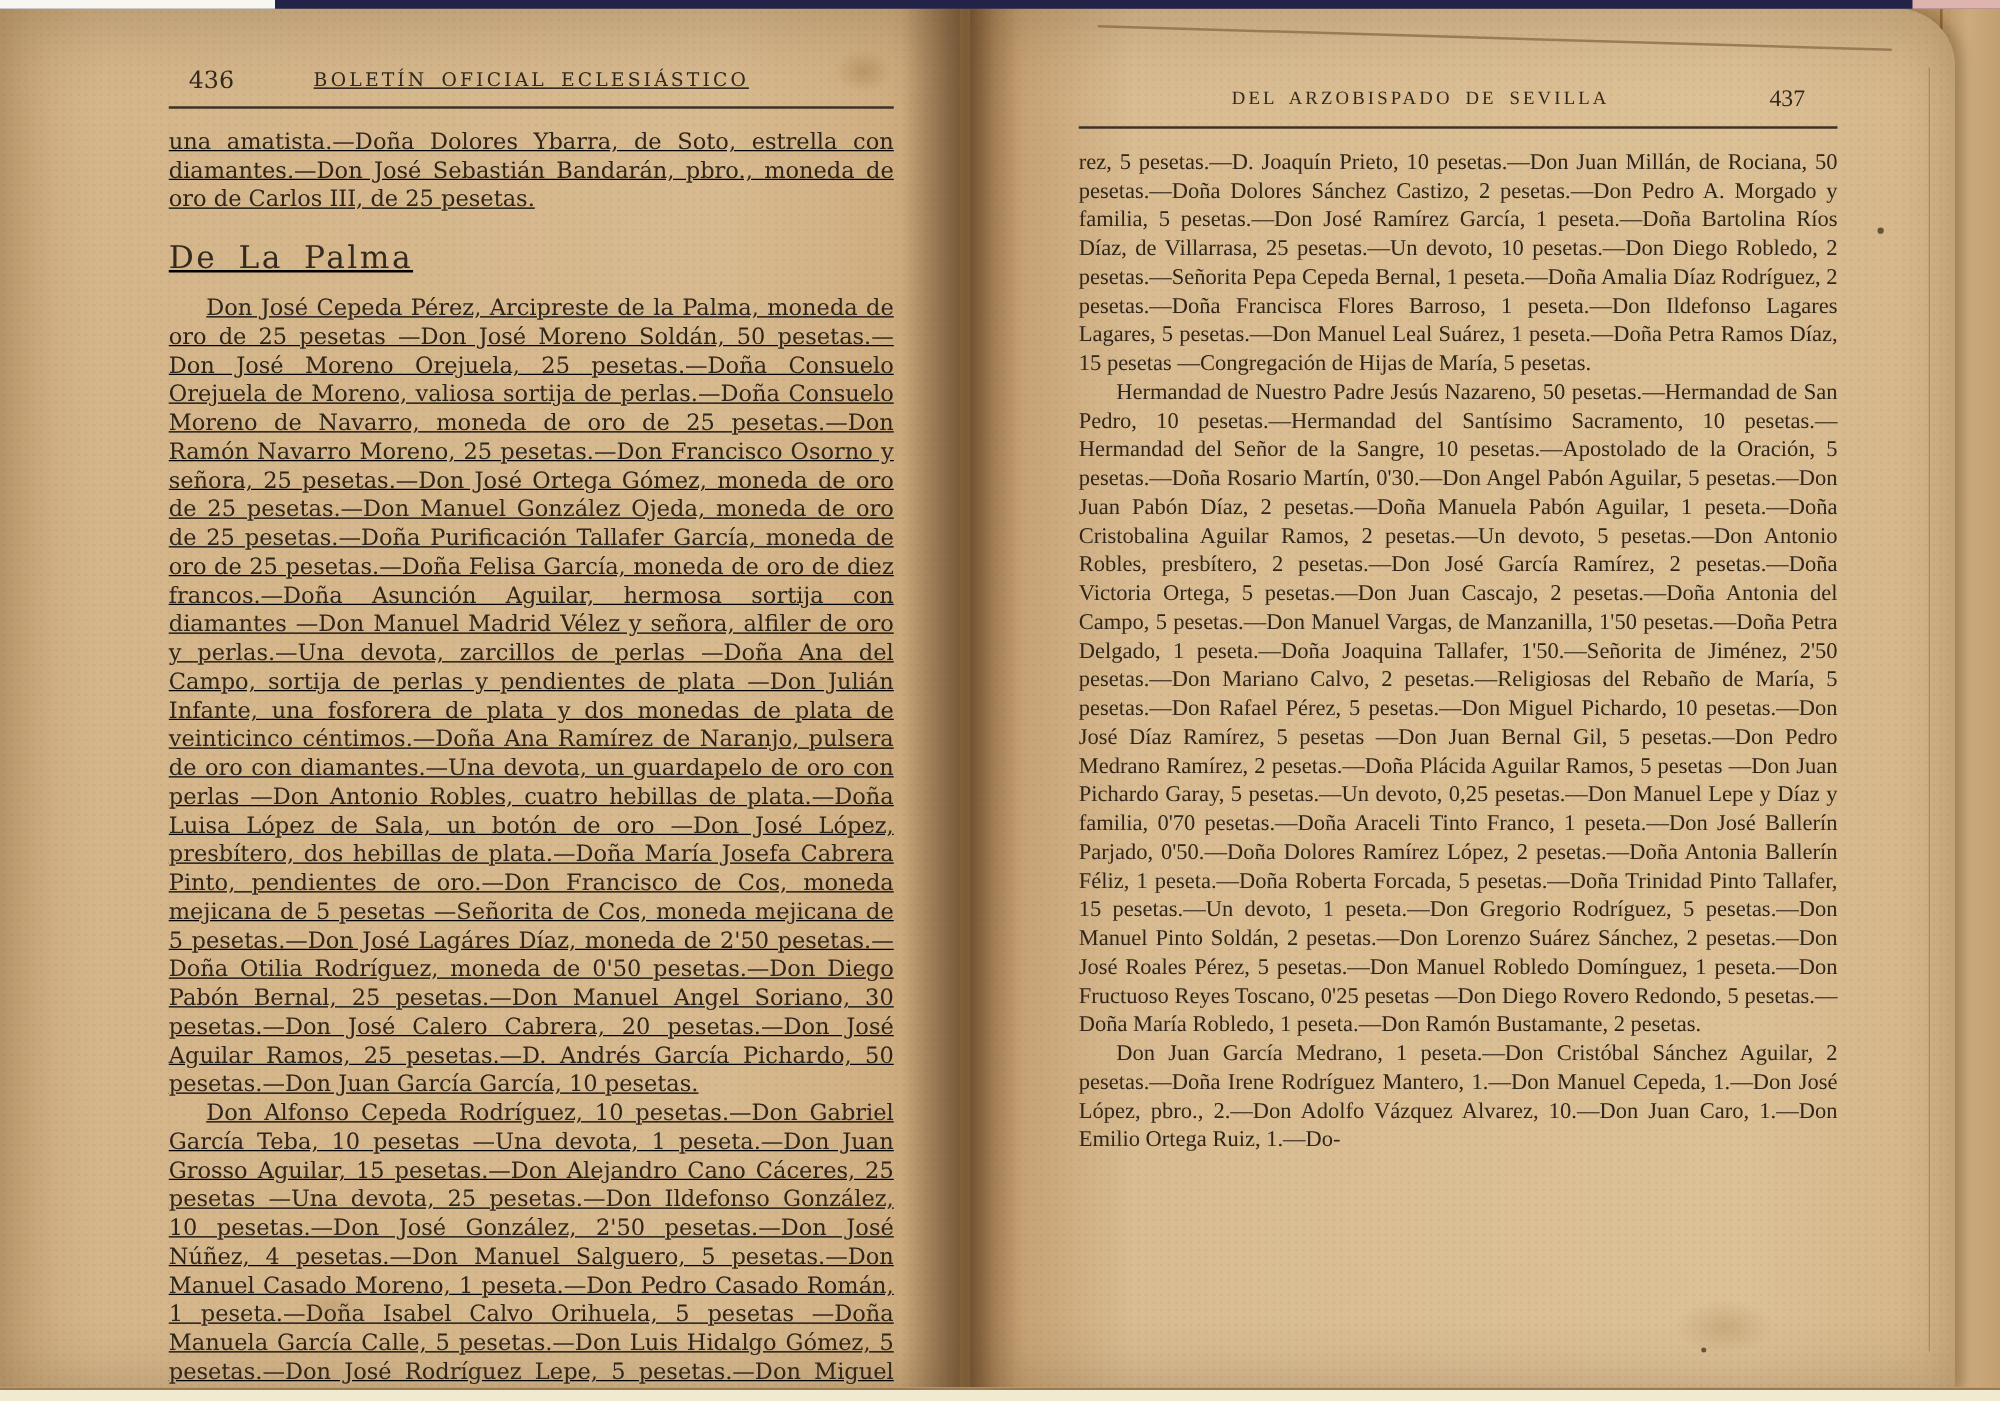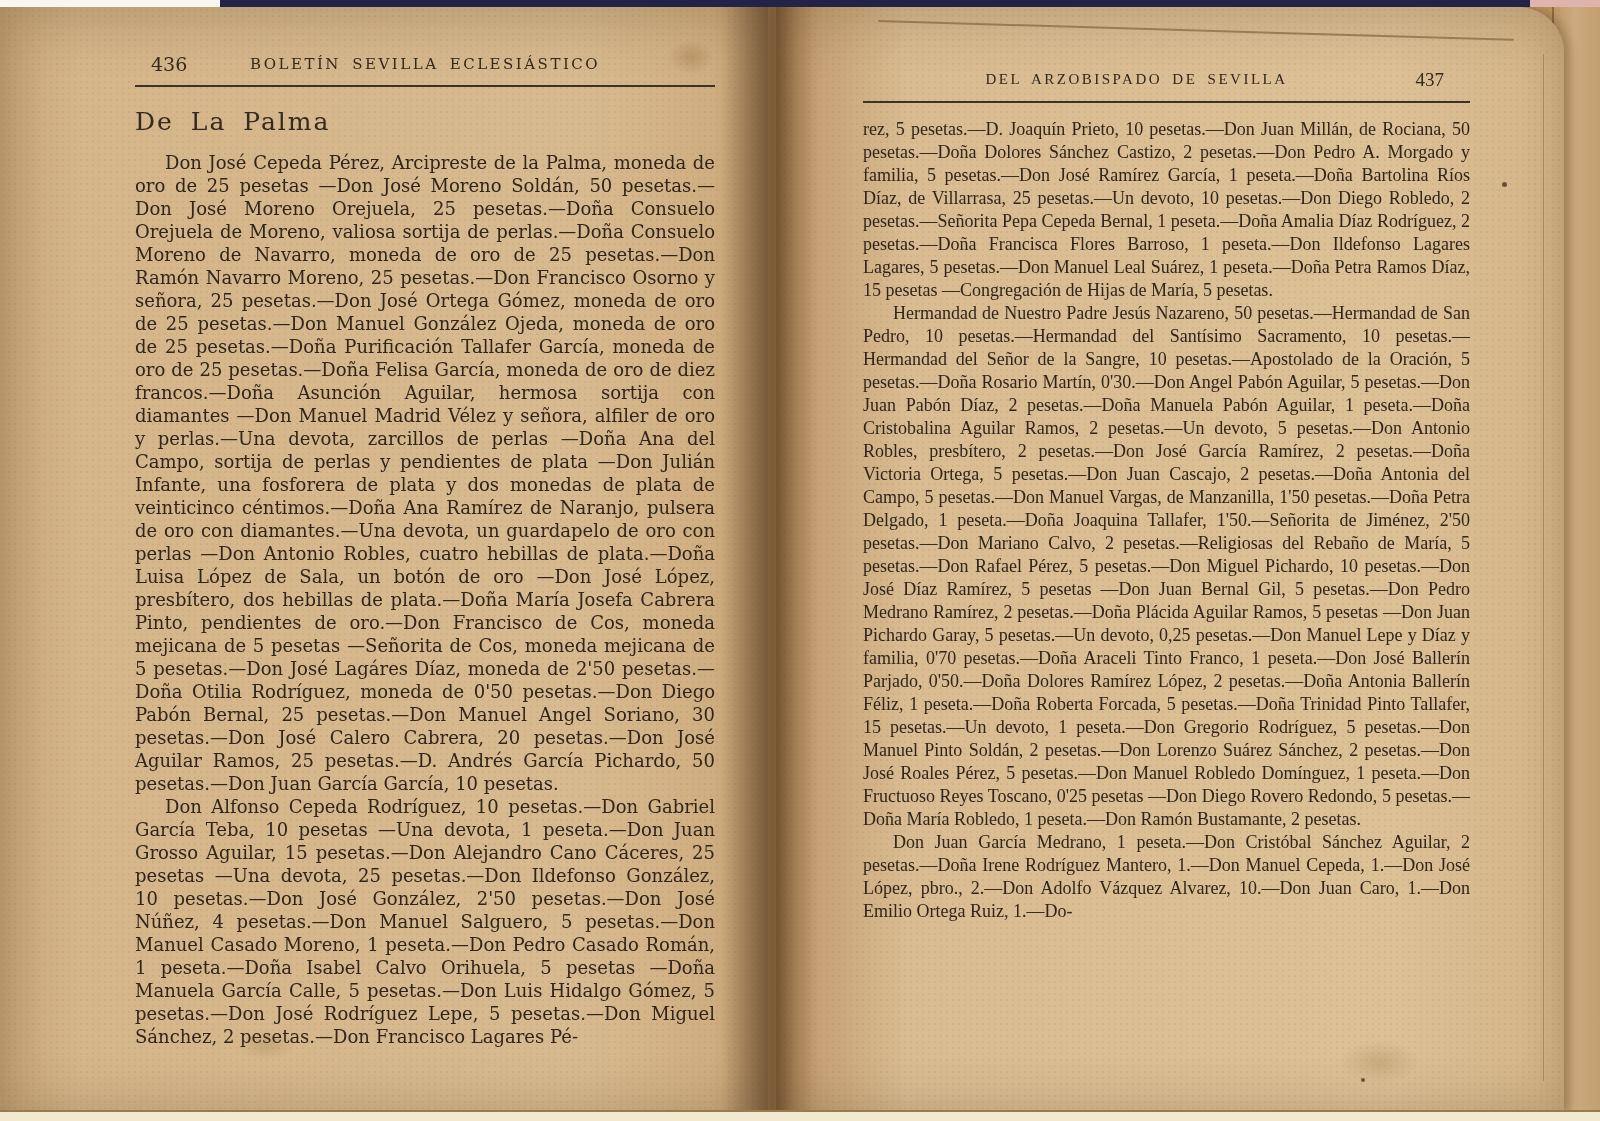--- a/index.html
+++ b/index.html
@@ -22,20 +22,21 @@
   .page{position:absolute;top:7px;bottom:9px;z-index:2;}
   .page::before{ 
     content:"";position:absolute;inset:0;pointer-events:none;
     background-image:radial-gradient(rgba(96,66,34,0.07) 1px,rgba(0,0,0,0) 1.3px);
     background-size:6px 6px;
   }
   .page-left{
     left:0;width:768px;
     background:linear-gradient(to right,#c6a477 0px,#d5b68b 80px,#d8ba90 580px,#cfae81 710px,#b9946a 768px);
     box-shadow:inset 0 25px 45px rgba(95,65,32,.18), inset 0 -18px 40px rgba(95,65,32,.15);
+    text-decoration:underline;
   }
   .page-right{
     left:776px;width:788px;
     background:linear-gradient(to right,#ab8256 0px,#c7a376 45px,#d9bc92 130px,#dcc096 620px,#d3b487 788px);
     border-top-right-radius:46px;
     box-shadow:inset 0 25px 45px rgba(95,65,32,.16), inset 0 -18px 40px rgba(95,65,32,.14), 6px 0 10px rgba(60,35,12,.25);
     font-family:Liberation Serif, serif;
   }
   .spine-shadow{
     position:absolute;top:0;bottom:0;left:722px;width:92px;z-index:3;pointer-events:none;
@@ -84,23 +85,24 @@
 <body>
 
 <div class="book">
 
   <div class="right-underpages"></div>
 
   <div class="page page-left">
     <div class="page-inner left-inner">
       <div class="running-head">
         <span class="pageno">436</span>
-        <span class="running-title">BOLETÍN SEVILLA ECLESIÁSTICO</span>
+        <span class="running-title">BOLETÍN OFICIAL ECLESIÁSTICO</span>
       </div>
       <div class="head-rule"></div>
+      <p class="para no-indent first">una amatista.—Doña Dolores Ybarra, de Soto, estrella con diamantes.—Don José Sebastián Bandarán, pbro., moneda de oro de Carlos III, de 25 pesetas.</p>
       <h2 class="section-heading">De La Palma</h2>
       <p class="para">Don José Cepeda Pérez, Arcipreste de la Palma, moneda de oro de 25 pesetas —Don José Moreno Soldán, 50 pesetas.—Don José Moreno Orejuela, 25 pesetas.—Doña Consuelo Orejuela de Moreno, valiosa sortija de perlas.—Doña Consuelo Moreno de Navarro, moneda de oro de 25 pesetas.—Don Ramón Navarro Moreno, 25 pesetas.—Don Francisco Osorno y señora, 25 pesetas.—Don José Ortega Gómez, moneda de oro de 25 pesetas.—Don Manuel González Ojeda, moneda de oro de 25 pesetas.—Doña Purificación Tallafer García, moneda de oro de 25 pesetas.—Doña Felisa García, moneda de oro de diez francos.—Doña Asunción Aguilar, hermosa sortija con diamantes —Don Manuel Madrid Vélez y señora, alfiler de oro y perlas.—Una devota, zarcillos de perlas —Doña Ana del Campo, sortija de perlas y pendientes de plata —Don Julián Infante, una fosforera de plata y dos monedas de plata de veinticinco céntimos.—Doña Ana Ramírez de Naranjo, pulsera de oro con diamantes.—Una devota, un guardapelo de oro con perlas —Don Antonio Robles, cuatro hebillas de plata.—Doña Luisa López de Sala, un botón de oro —Don José López, presbítero, dos hebillas de plata.—Doña María Josefa Cabrera Pinto, pendientes de oro.—Don Francisco de Cos, moneda mejicana de 5 pesetas —Señorita de Cos, moneda mejicana de 5 pesetas.—Don José Lagáres Díaz, moneda de 2'50 pesetas.—Doña Otilia Rodríguez, moneda de 0'50 pesetas.—Don Diego Pabón Bernal, 25 pesetas.—Don Manuel Angel Soriano, 30 pesetas.—Don José Calero Cabrera, 20 pesetas.—Don José Aguilar Ramos, 25 pesetas.—D. Andrés García Pichardo, 50 pesetas.—Don Juan García García, 10 pesetas.</p>
       <p class="para">Don Alfonso Cepeda Rodríguez, 10 pesetas.—Don Gabriel García Teba, 10 pesetas —Una devota, 1 peseta.—Don Juan Grosso Aguilar, 15 pesetas.—Don Alejandro Cano Cáceres, 25 pesetas —Una devota, 25 pesetas.—Don Ildefonso González, 10 pesetas.—Don José González, 2'50 pesetas.—Don José Núñez, 4 pesetas.—Don Manuel Salguero, 5 pesetas.—Don Manuel Casado Moreno, 1 peseta.—Don Pedro Casado Román, 1 peseta.—Doña Isabel Calvo Orihuela, 5 pesetas —Doña Manuela García Calle, 5 pesetas.—Don Luis Hidalgo Gómez, 5 pesetas.—Don José Rodríguez Lepe, 5 pesetas.—Don Miguel Sánchez, 2 pesetas.—Don Francisco Lagares Pé-</p>
     </div>
   </div>
 
   <div class="page page-right">
     <div class="page-inner right-inner">
       <div class="running-head">
         <span class="running-title">DEL ARZOBISPADO DE SEVILLA</span>

